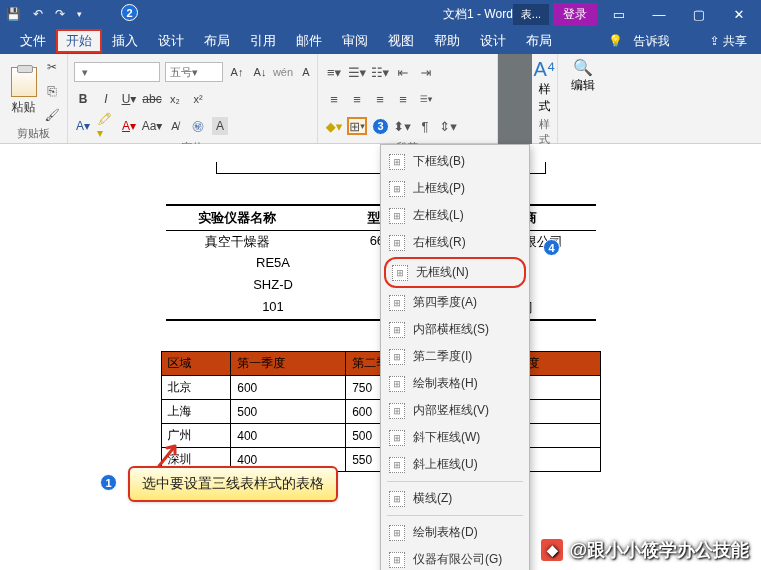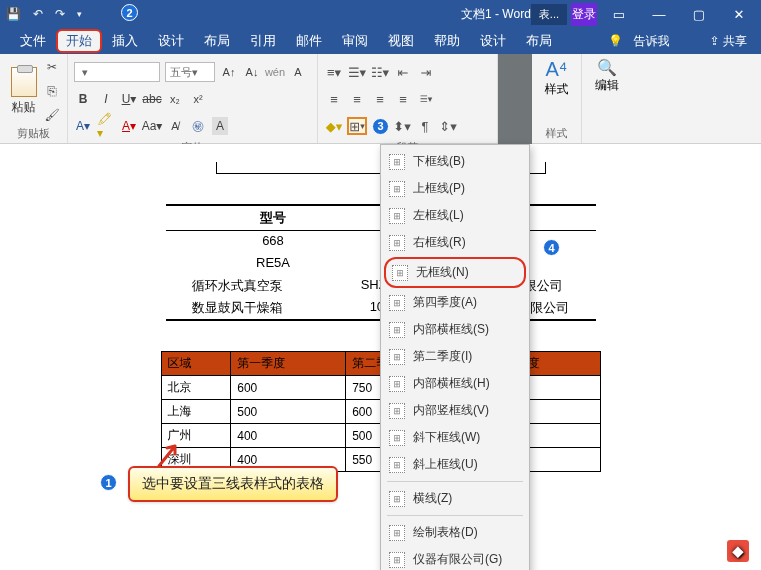--- a/index.html
+++ b/index.html
@@ -3,47 +3,47 @@
 <meta charset="utf-8">
 <style>
 *{margin:0;padding:0;box-sizing:border-box;font-family:"Microsoft YaHei","SimSun",sans-serif;-webkit-font-smoothing:antialiased}
 body{width:761px;height:570px;background:#fff;overflow:hidden;position:relative}
 .titlebar{height:28px;background:#2b579a;display:flex;align-items:center;color:#fff;font-size:12px}
 .qat{display:flex;align-items:center;padding-left:6px;gap:12px}
 .qat span{opacity:.95}
 .title-center{flex:1;text-align:right}
 .title-right{display:flex;align-items:center;gap:4px;padding-right:4px}
 .title-right .tab{background:#1e3f73;padding:3px 8px;font-size:11px}
-.title-right .login{background:#6d28d9;padding:3px 1px;font-size:12px}
+.title-right .login{background:#a21caf;padding:3px 10px;font-size:12px}
 .winbtn{width:36px;text-align:center;font-size:13px}
 .menubar{height:26px;background:#2b579a;display:flex;align-items:center;color:#fff;font-size:13px;padding-left:10px}
 .menubar .mi{padding:3px 10px;position:relative}
-.ring-red{border:2.5px solid #e03020;border-radius:6px;padding:1px 8px!important;background:#f3f3f3;color:#2b579a}
+.ring-red{border:2.5px solid #e03020;border-radius:0;padding:1px 8px!important;background:#f3f3f3;color:#2b579a}
 .badge{position:absolute;width:17px;height:17px;border-radius:50%;background:#1e6fd8;color:#fff;font-size:11px;font-weight:bold;display:flex;align-items:center;justify-content:center;border:1.5px solid #fff}
 .menubar-right{margin-left:auto;display:flex;align-items:center;gap:10px;padding-right:14px;font-size:12px}
 .ribbon{height:90px;background:#f3f3f3;border-bottom:1px solid #d0d0d0;display:flex;position:relative}
 .rgroup{border-right:1px solid #dcdcdc;display:flex;flex-direction:column;padding:4px 6px 0}
 .rgroup .label{text-align:center;font-size:11px;color:#666;padding:2px 0}
 .rgroup .body{flex:1;display:flex;align-items:center}
 .bigbtn{display:flex;flex-direction:column;align-items:center;justify-content:center;width:46px;gap:2px;font-size:12px;color:#333}
 .clipicon{width:26px;height:30px;border:1px solid #b88838;background:linear-gradient(#fff,#f7e8c8);position:relative}
 .clipicon:before{content:"";position:absolute;left:5px;top:-3px;width:14px;height:6px;border:1px solid #999;border-radius:2px;background:#ddd}
 .fontgrp{width:250px}
 .fontrow{display:flex;align-items:center;gap:5px;height:24px}
 .combo{height:20px;border:1px solid #bcbcbc;background:#fff;font-size:11px;display:flex;align-items:center;padding:0 4px;color:#666}
 .combo.long{width:86px}
-.combo.short{width:50px}
+.combo.short{width:58px}
 .ic{width:18px;height:18px;display:flex;align-items:center;justify-content:center;font-size:12px;color:#444}
 .ic.sm{font-size:11px}
 .ic.bl{color:#2b579a}
 .paragrp{width:180px}
 .prow{display:flex;align-items:center;gap:3px;height:24px}
 .pic{width:20px;height:18px;display:flex;align-items:center;justify-content:center;font-size:13px;color:#555}
 .border-btn{border:2px solid #e08828;background:#fff4e0;padding:0 3px}
-.stylegrp{width:50px}
+.stylegrp{width:26px}
 .styleA{font-size:20px;color:#2b77c8;text-align:center}
 .editgrp{width:50px}
 .findic{font-size:16px;color:#555;text-align:center}
 .sep{height:90px;width:34px;background:#707578}
 .doc{position:absolute;top:144px;left:0;right:0;bottom:0;background:#fff;overflow:hidden}
 .page{margin:18px 40px;background:#fff}
 .tbl1{margin:30px auto 0;width:430px;border-top:2px solid #000;font-size:13px}
 .tbl1 .hdr{display:flex;border-bottom:1.5px solid #000;font-weight:bold;text-align:center}
 .tbl1 .hdr div{flex:1;padding:3px}
 .tbl1 .row{display:flex}
@@ -204,39 +204,39 @@
     </div>
     <div class="label">&nbsp;</div>
   </div>
 </div>
 
 <div class="doc">
   <div class="page">
     <div style="width:330px;height:12px;border:1px solid #000;border-top:none;margin:0 auto"></div>
     <div class="tbl1">
       <div class="hdr">
+        <div>实验仪器名称</div>
         <div>型号</div>
         <div>厂商</div>
       </div>
       <div id="tbl1-body">
           <div class="row">
+            <div>真空干燥器</div>
             <div>668</div>
             <div>设备有限公司</div>
           </div>
           <div class="row">
             <div>RE5A</div>
             <div>生化仪器厂</div>
           </div>
           <div class="row">
-            <div>循环水式真空泵</div>
             <div>SHZ-D</div>
             <div>仪器有限公司</div>
           </div>
           <div class="row last">
-            <div>数显鼓风干燥箱</div>
             <div>101</div>
             <div>器设备有限公司</div>
           </div>
         </div>
     </div>
 
     <table class="tbl2">
       <thead>
           <tr id="tbl2-head">
             <th>区域</th>
@@ -308,21 +308,21 @@
     <div class="dd-item">
       <span class="dic">⊞</span>
       <span>内部横框线(S)</span>
     </div>
     <div class="dd-item">
       <span class="dic">⊞</span>
       <span>第二季度(I)</span>
     </div>
     <div class="dd-item">
       <span class="dic">⊞</span>
-      <span>内部横框线(H)</span>
+      <span>绘制表格(H)</span>
     </div>
     <div class="dd-item">
       <span class="dic">⊞</span>
       <span>内部竖框线(V)</span>
     </div>
     <div class="dd-item">
       <span class="dic">⊞</span>
       <span>斜下框线(W)</span>
     </div>
     <div class="dd-item">
@@ -349,13 +349,14 @@
 <div class="arrow">
   <svg viewBox="0 0 32 32">
       <path d="M4 28 L20 8 M20 8 L12 10 M20 8 L20 16" stroke="#d83020" stroke-width="3" fill="none" stroke-linecap="round"></path>
     </svg>
 </div>
 <div class="badge" style="left:100px;top:474px">1</div>
 <div class="callout">选中要设置三线表样式的表格</div>
 
 <div class="watermark">
   <span class="wm-ic">◆</span>
+  <span>@跟小小筱学办公技能</span>
 </div>
 
 </body></html>

